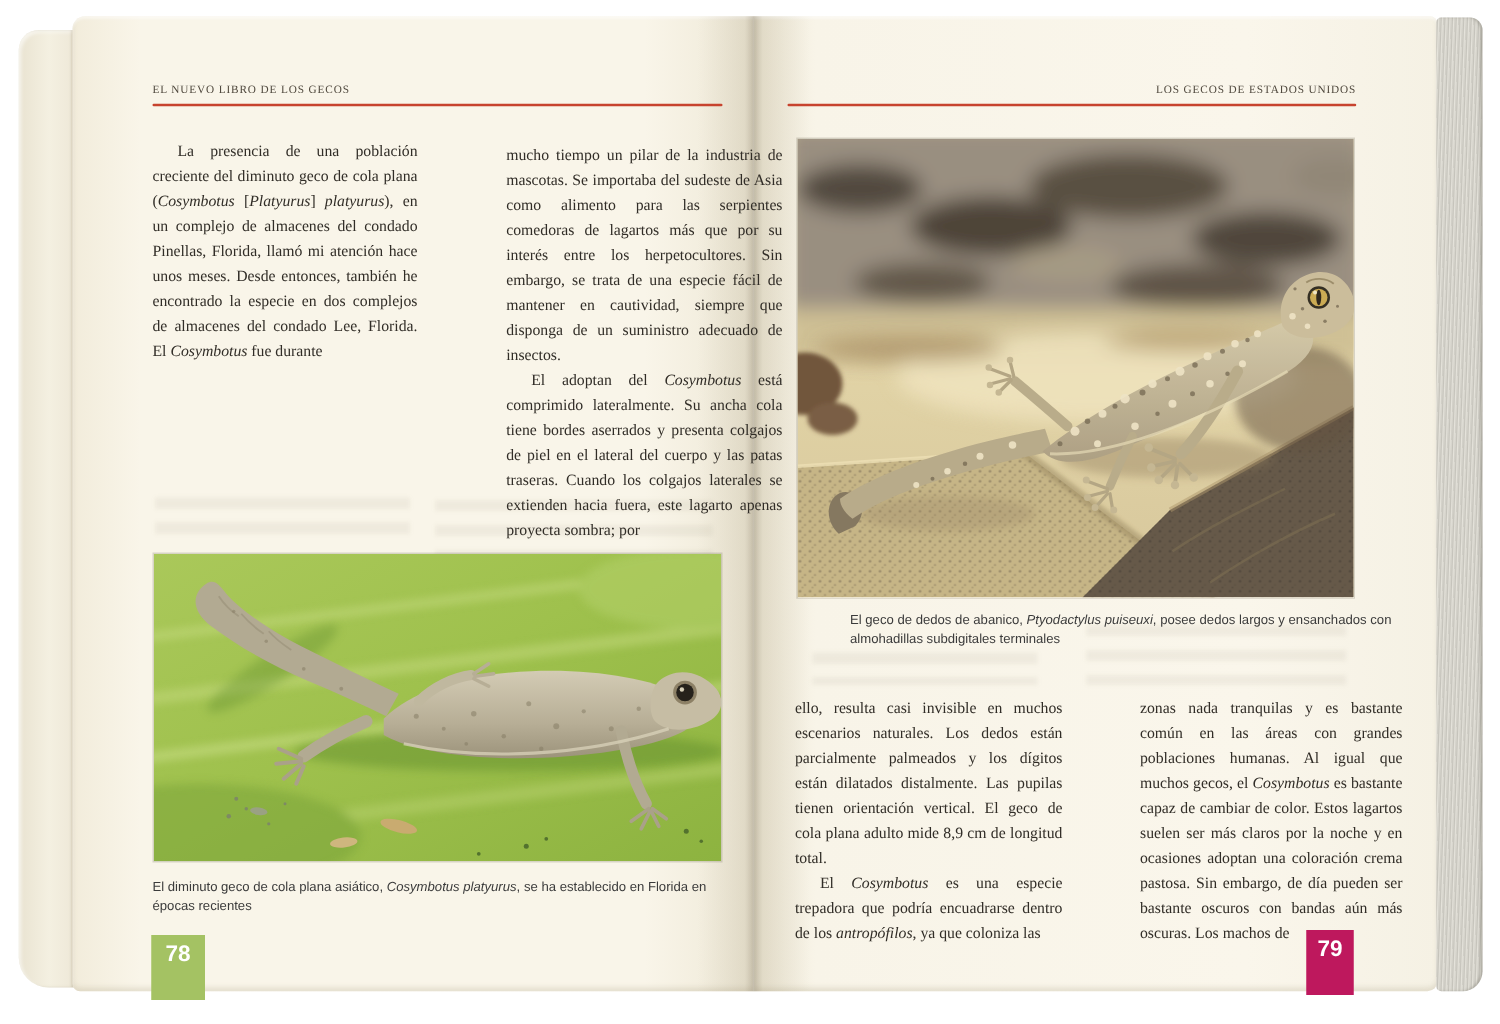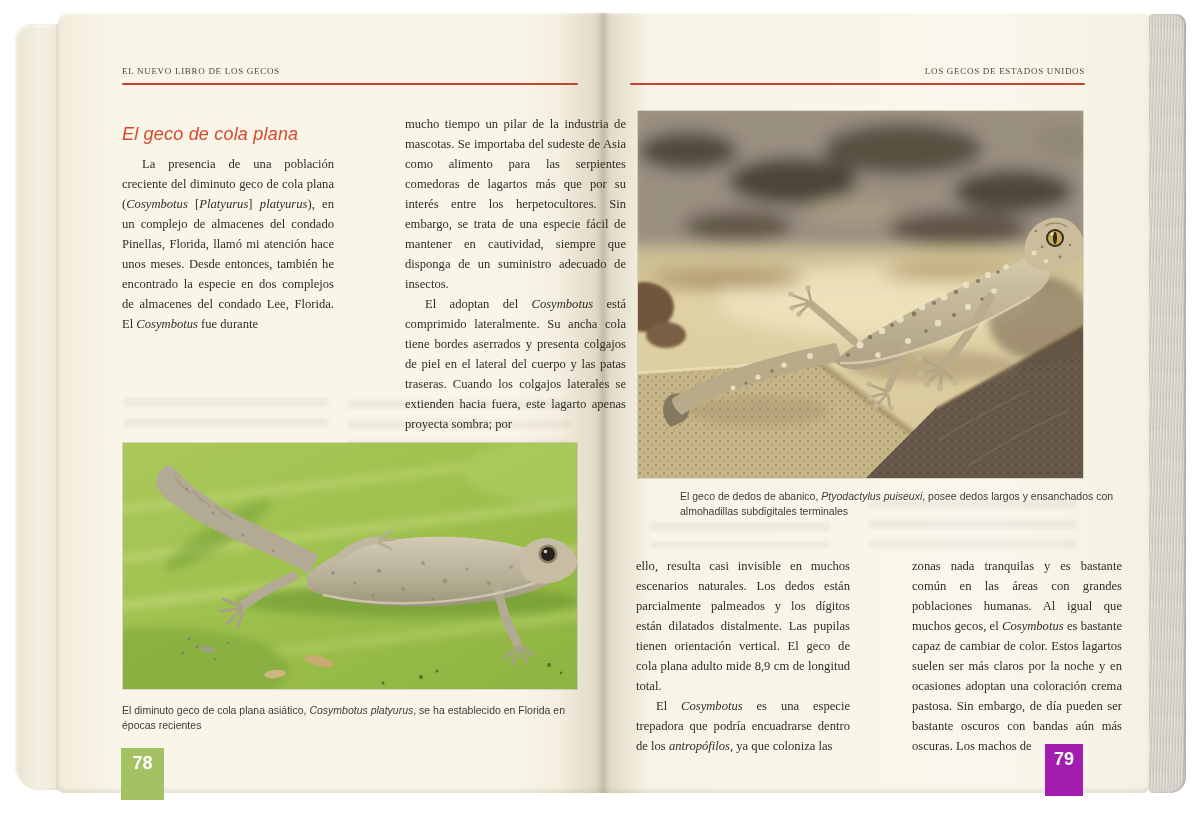--- a/index.html
+++ b/index.html
@@ -62,21 +62,20 @@
 
 <div class="abs ghost" style="left:348px;top:400px;width:222px;height:50px;"></div>
 <div class="abs ghost" style="left:124px;top:398px;width:204px;height:38px;"></div>
 <div class="abs ghost" style="left:869px;top:500px;width:208px;height:48px;"></div>
 <div class="abs ghost" style="left:650px;top:522px;width:180px;height:26px;"></div>
 
 <div class="abs running-head" style="left:122px;top:66px;">EL NUEVO LIBRO DE LOS GECOS</div>
 <div class="abs rule" style="left:122px;top:83px;width:456px;"></div>
 
 <div class="abs col" style="left:122px;top:111px;width:212px;">
-  <div class="sect-heading">El geco de cola plana</div>
   <p class="ind"><span>La presencia de una población creciente del diminuto geco de cola plana (</span><i>Cosymbotus</i><span> [</span><i>Platyurus</i><span>] </span><i>platyurus</i><span>), en un complejo de almacenes del condado Pinellas, Florida, llamó mi atención hace unos meses. Desde entonces, también he encontrado la especie en dos complejos de almacenes del condado Lee, Florida. El </span><i>Cosymbotus</i><span> fue durante</span></p>
 </div>
 
 <div class="abs col" style="left:357px;top:114px;width:221px;margin-left:48px;">
   <p><span>mucho tiempo un pilar de la industria de mascotas. Se importaba del sudeste de Asia como alimento para las serpientes comedoras de lagartos más que por su interés entre los herpetocultores. Sin embargo, se trata de una especie fácil de mantener en cautividad, siempre que disponga de un suministro adecuado de insectos.</span></p>
   <p class="ind"><span>El adoptan del </span><i>Cosymbotus</i><span> está comprimido lateralmente. Su ancha cola tiene bordes aserrados y presenta colgajos de piel en el lateral del cuerpo y las patas traseras. Cuando los colgajos laterales se extienden hacia fuera, este lagarto apenas proyecta sombra; por</span></p>
 </div>
 
 <div class="abs photo" style="left:123px;top:443px;width:454px;height:246px;">
 <svg viewBox="0 0 454 246" width="454" height="246" preserveAspectRatio="none">
@@ -354,15 +353,15 @@
 
 <div class="abs col" style="left:636px;top:556px;width:214px;">
   <p><span>ello, resulta casi invisible en muchos escenarios naturales. Los dedos están parcialmente palmeados y los dígitos están dilatados distalmente. Las pupilas tienen orientación vertical. El geco de cola plana adulto mide 8,9 cm de longitud total.</span></p>
   <p class="ind"><span>El </span><i>Cosymbotus</i><span> es una especie trepadora que podría encuadrarse dentro de los </span><i>antropófilos</i><span>, ya que coloniza las</span></p>
 </div>
 
 <div class="abs col" style="left:912px;top:556px;width:210px;">
   <p><span>zonas nada tranquilas y es bastante común en las áreas con grandes poblaciones humanas. Al igual que muchos gecos, el </span><i>Cosymbotus</i><span> es bastante capaz de cambiar de color. Estos lagartos suelen ser más claros por la noche y en ocasiones adoptan una coloración crema pastosa. Sin embargo, de día pueden ser bastante oscuros con bandas aún más oscuras. Los machos de</span></p>
 </div>
 
-<div class="abs pagenum" style="left:1045px;top:744px;width:38px;height:52px;background:#a21caf;">
+<div class="abs pagenum" style="left:1045px;top:744px;width:38px;height:52px;background:#be185d;">
   <span>79</span>
 </div>
 
 </body></html>

